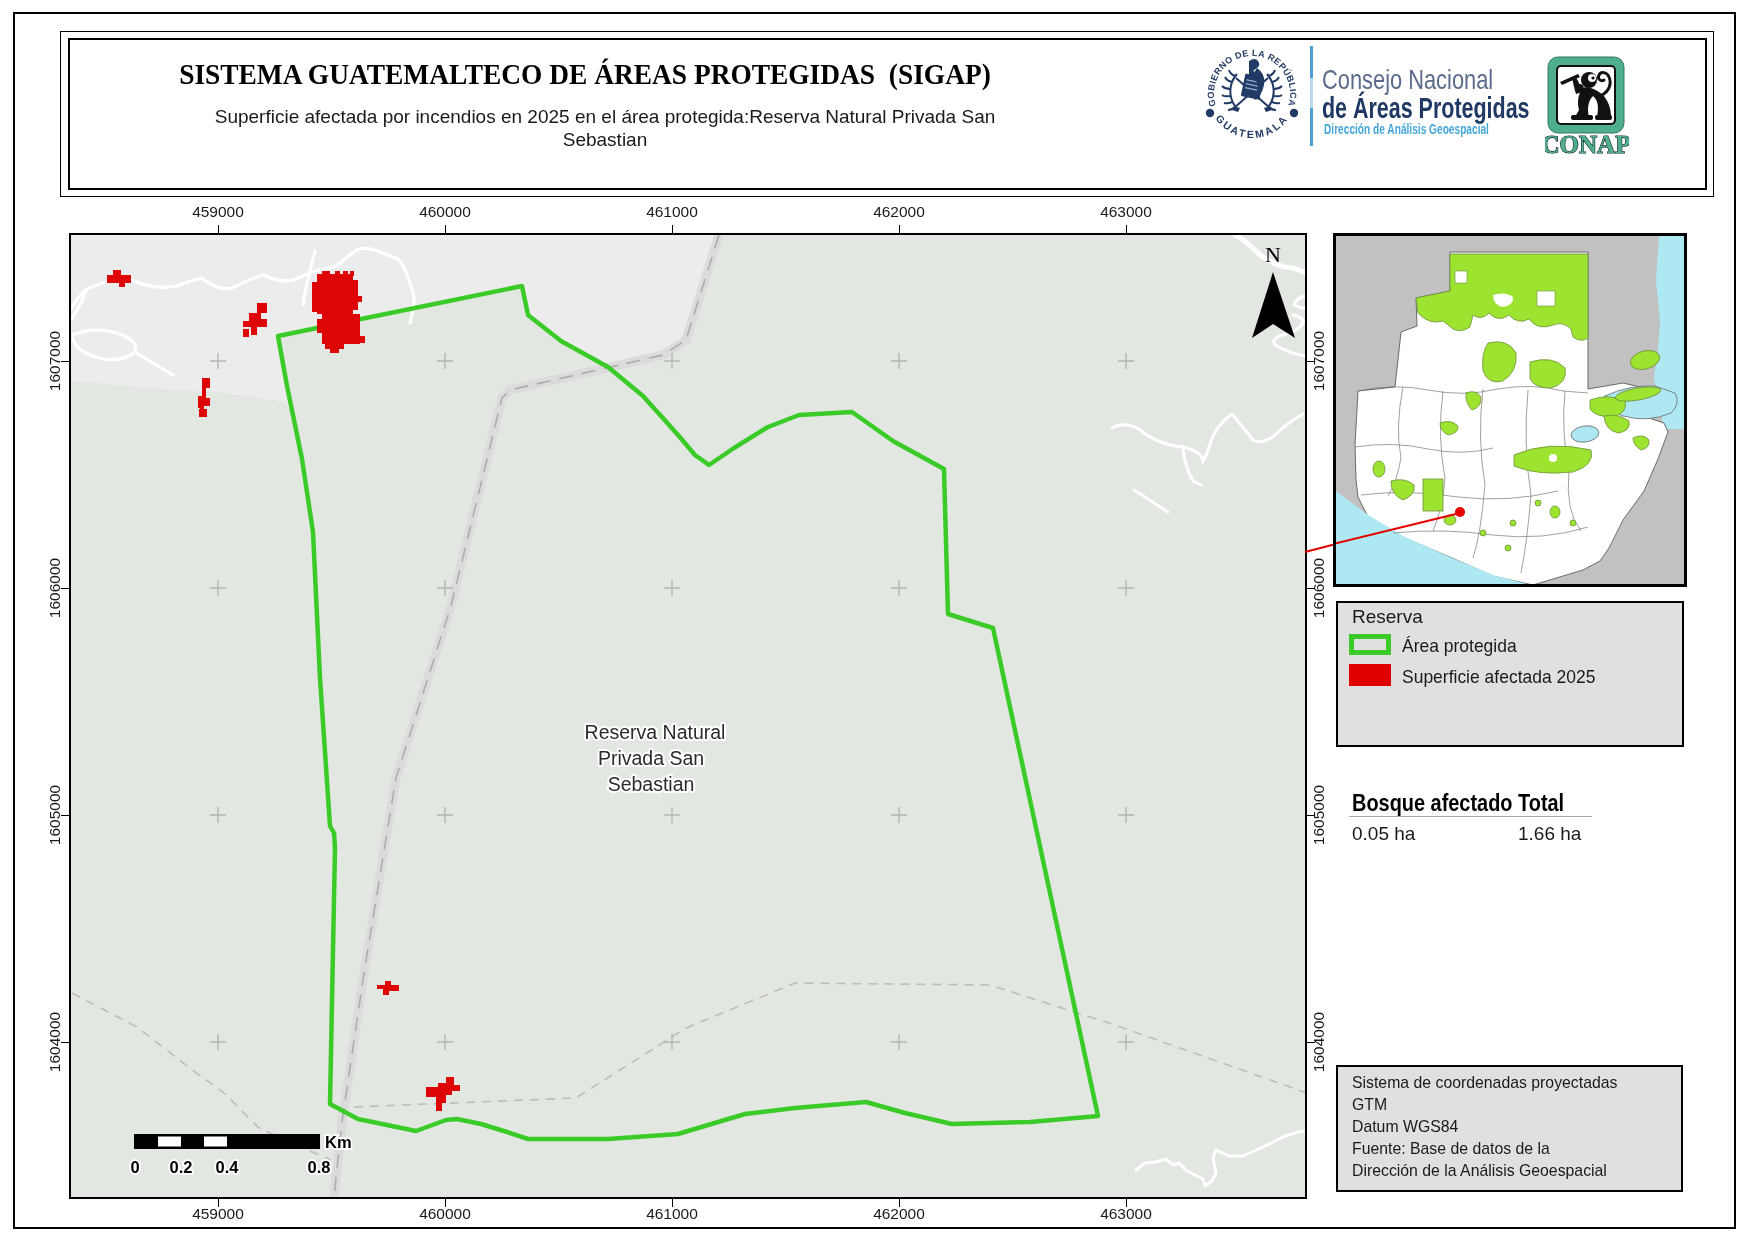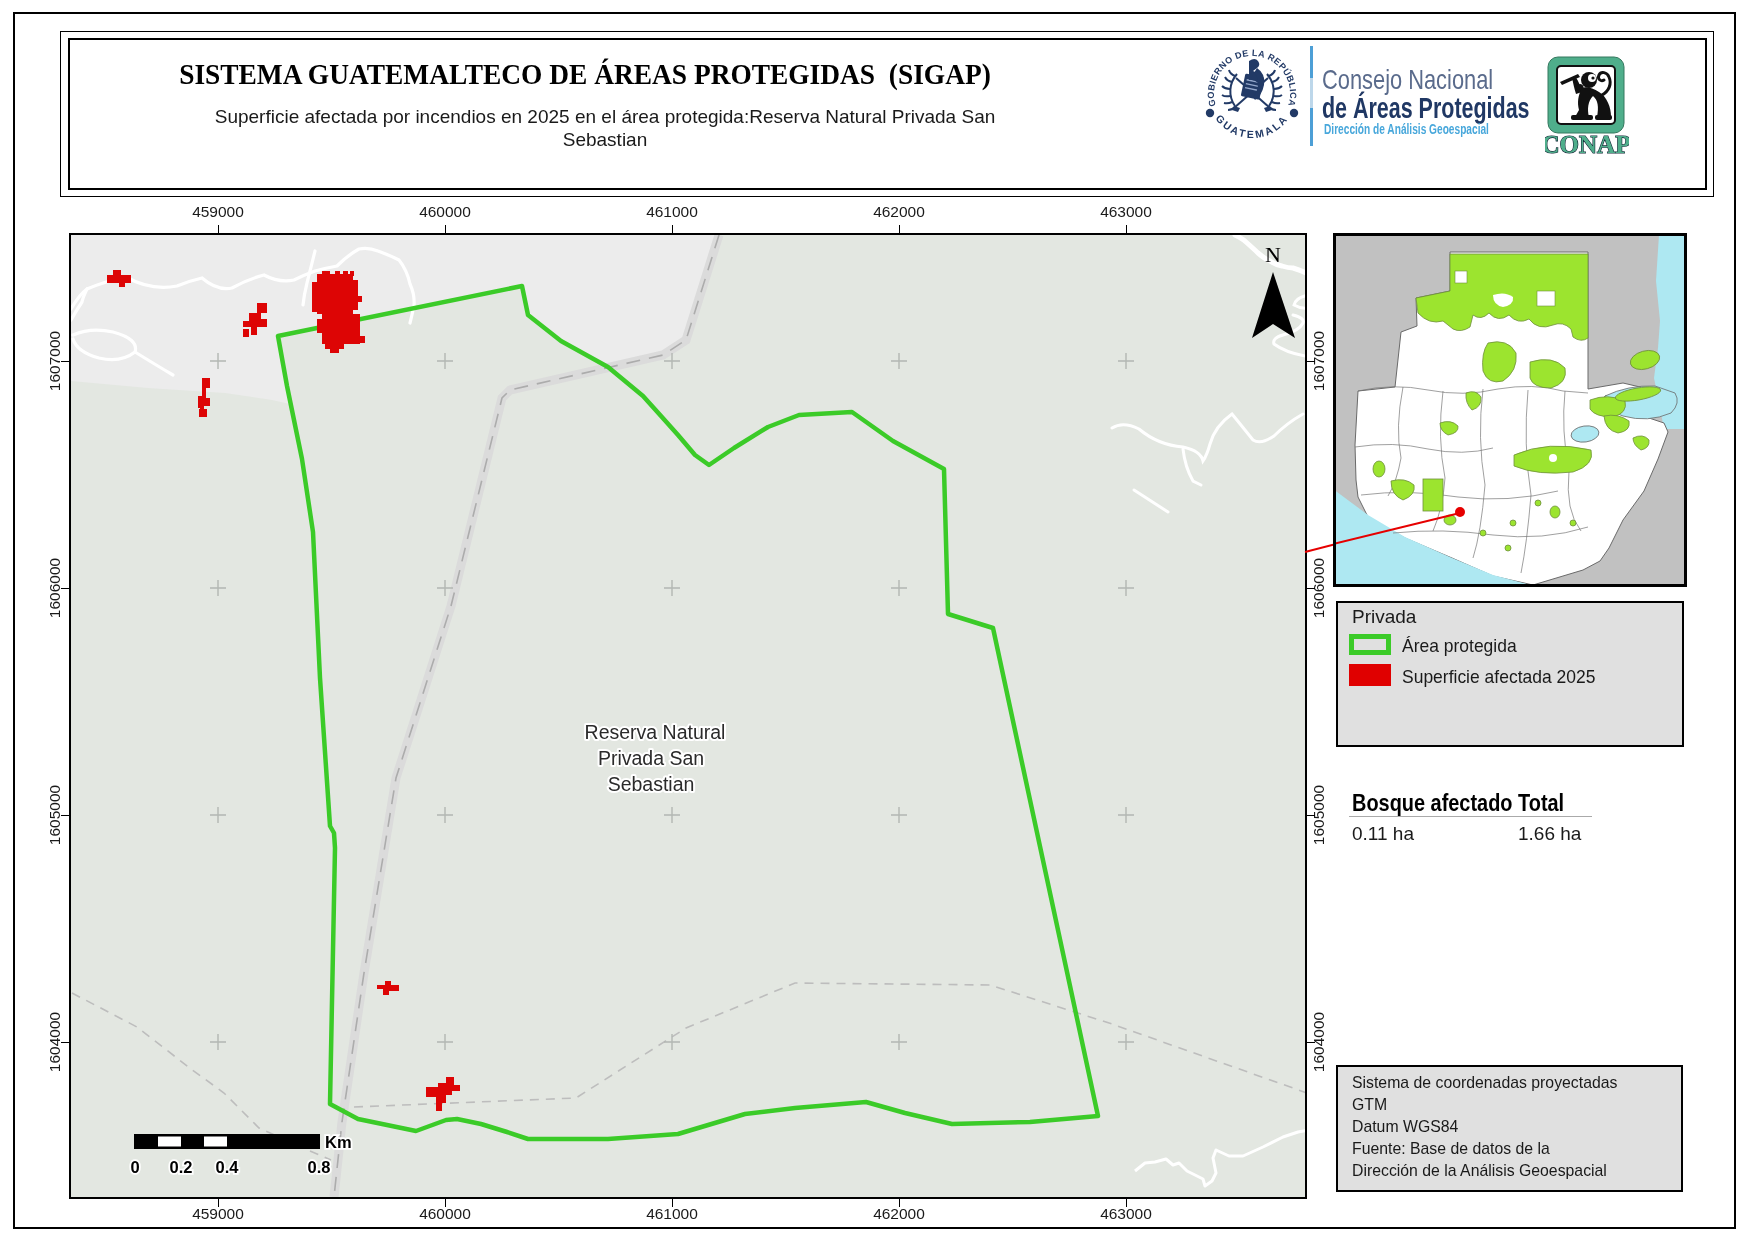--- a/index.html
+++ b/index.html
@@ -292,27 +292,27 @@
   </g>
 
   <line x1="127" y1="280" x2="0" y2="311" stroke="#E60000" stroke-width="2"></line>
   <circle cx="127" cy="279" r="5" fill="#E60000"></circle>
 
   <rect x="1.5" y="1.5" width="351" height="351" fill="none" stroke="#000" stroke-width="3"></rect>
 </svg>
 </div>
 
 <div class="abs" style="left:1336px;top:601px;width:344px;height:142px;border:2.5px solid #000;background:#E0E0E0;"></div>
-<div class="abs" style="left:1352px;top:606px;font-size:19px;color:#1a1a1a;">Privada</div>
+<div class="abs" style="left:1352px;top:606px;font-size:19px;color:#1a1a1a;">Reserva</div>
 
 <div class="abs" style="left:1349px;top:634px;width:32px;height:11px;border:5px solid #3BCB28;background:#E0E0E0;"></div>
 <div class="abs" style="left:1402px;top:635px;font-size:19px;color:#1a1a1a;transform:scaleX(0.92);transform-origin:left;">Área protegida</div>
 
 <div class="abs" style="left:1349px;top:664px;width:42px;height:22px;background:#E00000;"></div>
 <div class="abs" style="left:1402px;top:666px;font-size:19px;color:#1a1a1a;transform:scaleX(0.92);transform-origin:left;">Superficie afectada 2025</div>
 
 <div class="abs" style="left:1352px;top:789px;font-size:24px;font-weight:bold;color:#000;transform:scaleX(0.83);transform-origin:left;">Bosque afectado Total</div>
 <div class="abs" style="left:1349px;top:816px;width:243px;height:1px;background:#aaa;"></div>
-<div class="abs" style="left:1352px;top:823px;font-size:19px;color:#1a1a1a;">0.11 ha</div>
+<div class="abs" style="left:1352px;top:823px;font-size:19px;color:#1a1a1a;">0.05 ha</div>
 <div class="abs" style="left:1518px;top:823px;font-size:19px;color:#1a1a1a;">1.66 ha</div>
 
 <div class="abs" style="left:1336px;top:1065px;width:343px;height:123px;border:2.5px solid #000;background:#E0E0E0;"></div>
 <div class="abs" style="left:1352px;top:1072px;font-size:17px;color:#1a1a1a;line-height:22px;transform:scaleX(0.93);transform-origin:left;">Sistema de coordenadas proyectadas<br>GTM<br>Datum WGS84<br>Fuente: Base de datos de la<br>Dirección de la Análisis Geoespacial</div>
 
 </body></html>

